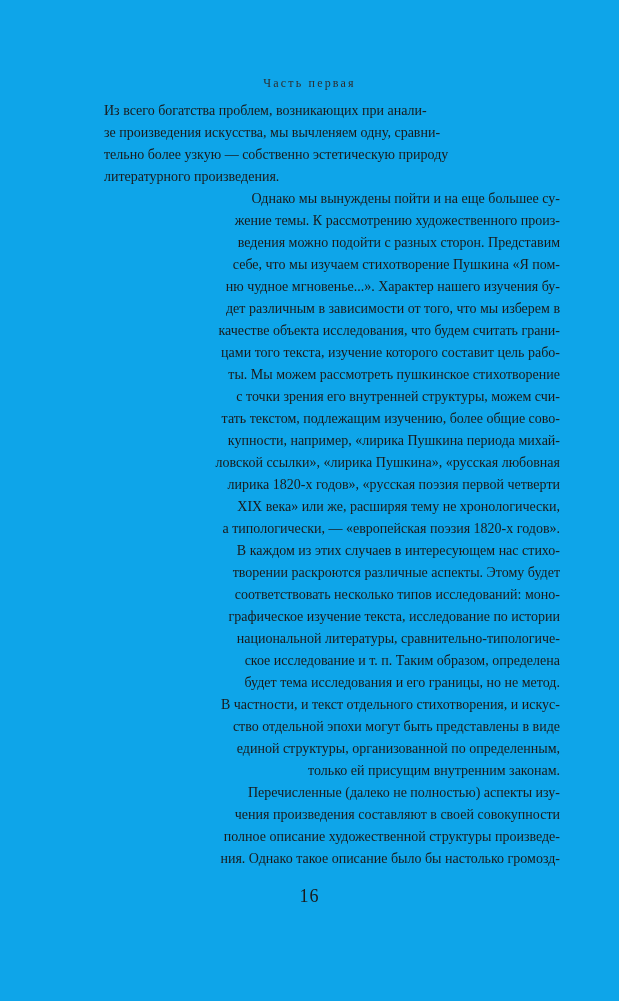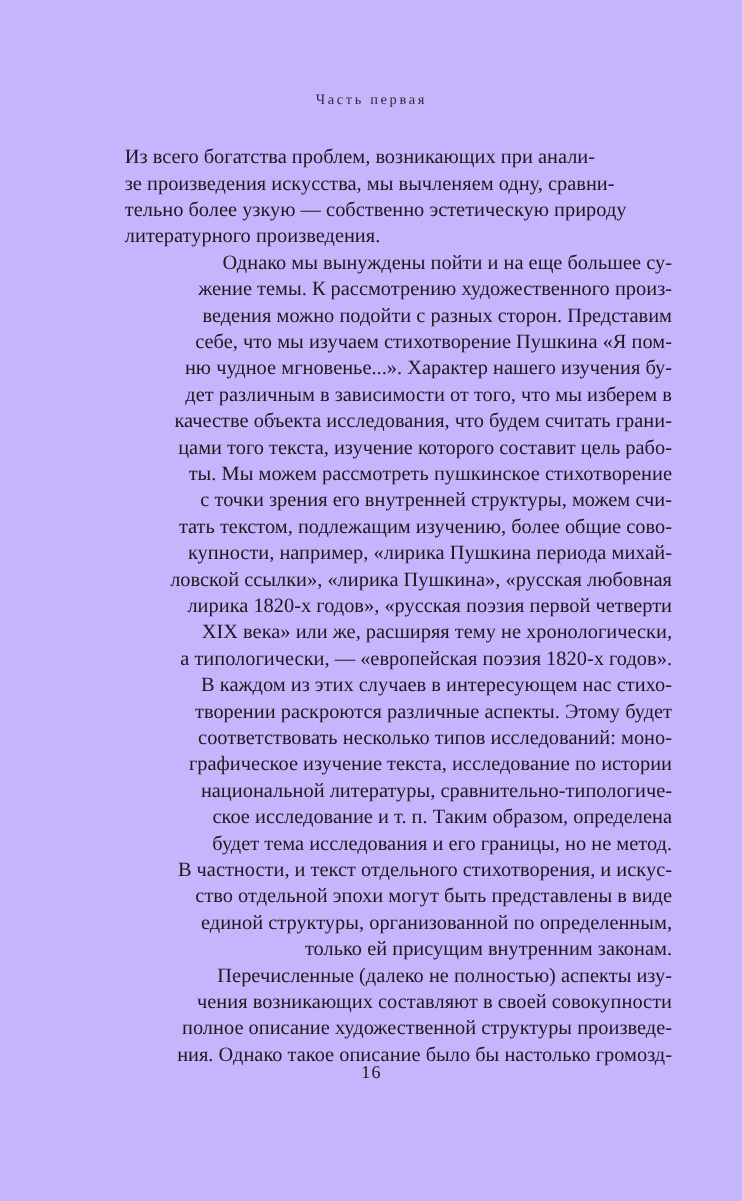--- a/index.html
+++ b/index.html
@@ -7,42 +7,42 @@
   html, body {
     background: #ffffff;
     font-family: "Liberation Serif", "DejaVu Serif", serif;
   }
 
   .page {
     position: relative;
     width: 619px;
     height: 1001px;
     margin: 0 auto;
-    background: #c4b5fd;
+    background: #0ea5e9;
     color: #1c1c1c;
     overflow: hidden;
   }
 
   .running-head {
     position: absolute;
     top: 76px;
     left: 0;
     right: 0;
     text-align: center;
     font-size: 12px;
     letter-spacing: 2.2px;
     color: #2e2e2e;
   }
 
   .text-block {
     position: absolute;
-    top: 120px;
+    top: 100px;
     left: 104px;
     width: 456px;
-    font-size: 17px;
+    font-size: 14px;
     line-height: 22px;
     text-align: left;
     color: #1a1a1a;
   }
 
   .para {
     white-space: pre;          
     margin: 0;
   }
 
@@ -50,21 +50,21 @@
     text-indent: 25px;
     text-align: right;
   }
 
   .page-number {
     position: absolute;
     top: 886px;
     left: 0;
     right: 0;
     text-align: center;
-    font-size: 15px;
+    font-size: 18px;
     letter-spacing: 1px;
     color: #1a1a1a;
   }
 </style>
 </head>
 <body>
 
 <div class="page">
 
   <div class="running-head">Часть первая</div>
@@ -95,20 +95,20 @@
 соответствовать несколько типов исследований: моно-
 графическое изучение текста, исследование по истории
 национальной литературы, сравнительно-типологиче-
 ское исследование и т. п. Таким образом, определена
 будет тема исследования и его границы, но не метод.
 В частности, и текст отдельного стихотворения, и искус-
 ство отдельной эпохи могут быть представлены в виде
 единой структуры, организованной по определенным,
 только ей присущим внутренним законам.</p>
     <p class="para indent">Перечисленные (далеко не полностью) аспекты изу-
-чения возникающих составляют в своей совокупности
+чения произведения составляют в своей совокупности
 полное описание художественной структуры произведе-
 ния. Однако такое описание было бы настолько громозд-</p>
   </div>
 
   <div class="page-number">16</div>
 
 </div>
 
 </body></html>

